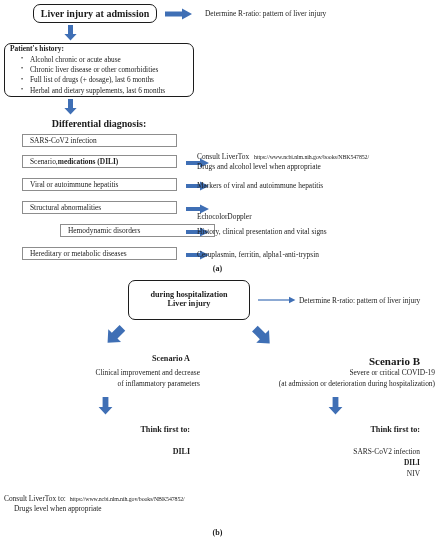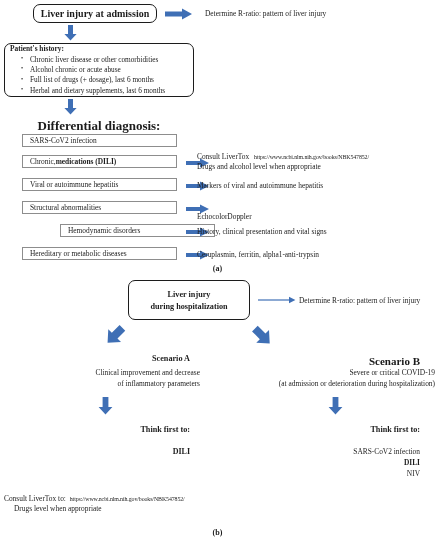--- a/index.html
+++ b/index.html
@@ -87,41 +87,41 @@
 
 <div class="abs arrow" style="left:64px; top:25px;">
   <svg width="13" height="16" viewBox="0 0 13 16">
     <path d="M4 0 H9 V9 H12.6 L6.5 15.6 L0.4 9 H4 Z" fill="#3f6fb5"></path>
   </svg>
 </div>
 
 <div class="abs round-box" style="left:4px; top:43px; width:190px; height:54px; padding:4px 5px; justify-content:center;">
   <div class="t t-bold">Patient's history:</div>
   <ul class="hist">
+    <li>Alcohol chronic or acute abuse</li>
     <li>Chronic liver disease or other comorbidities</li>
-    <li>Alcohol chronic or acute abuse</li>
     <li>Full list of drugs (+ dosage), last 6 months</li>
     <li>Herbal and dietary supplements, last 6 months</li>
   </ul>
 </div>
 
 <div class="abs arrow" style="left:64px; top:99px;">
   <svg width="13" height="16" viewBox="0 0 13 16">
     <path d="M4 0 H9 V9 H12.6 L6.5 15.6 L0.4 9 H4 Z" fill="#3f6fb5"></path>
   </svg>
 </div>
 
-<div class="abs t t-bold" style="left:4px; top:118px; width:190px; text-align:center; font-size:13px;">Differential diagnosis:</div>
+<div class="abs t t-bold" style="left:4px; top:118px; width:190px; text-align:center; font-size:10px;">Differential diagnosis:</div>
 
 <div class="abs rect-box" style="left:22px; top:134px; width:155px;">
   <span>SARS-CoV2 infection</span>
 </div>
 
 <div class="abs rect-box" style="left:22px; top:155px; width:155px;">
-  <span>Chronic, </span>
+  <span>Scenario, </span>
     <span class="t-bold">medications (DILI)</span>
 </div>
 <div class="abs arrow" style="left:186px; top:158px;">
   <svg width="24" height="10" viewBox="0 0 24 10">
     <path d="M0 3 H14 V0.4 L23 5 L14 9.6 V7 H0 Z" fill="#3f6fb5"></path>
   </svg>
 </div>
 <div class="abs" style="left:197px; top:152px; width:238px;">
   <div class="t" style="white-space:nowrap;">
     <span>Consult LiverTox</span>
@@ -166,22 +166,22 @@
 <div class="abs arrow" style="left:186px; top:250px;">
   <svg width="24" height="10" viewBox="0 0 24 10">
     <path d="M0 3 H14 V0.4 L23 5 L14 9.6 V7 H0 Z" fill="#3f6fb5"></path>
   </svg>
 </div>
 <div class="abs t" style="left:197px; top:250px; width:238px;">Ceruplasmin, ferritin, alpha1-anti-trypsin</div>
 
 <div class="abs caption" style="left:0; top:264px;">(a)</div>
 
 <div class="abs round-box" style="left:128px; top:280px; width:122px; height:40px;">
+  <div class="title-b" style="font-size:8.2px;">during hospitalization</div>
   <div class="title-b" style="font-size:8.2px; margin-bottom:3px;">Liver injury</div>
-  <div class="title-b" style="font-size:8.2px;">during hospitalization</div>
 </div>
 
 <div class="abs arrow" style="left:258px; top:295px;">
   <svg width="38" height="10" viewBox="0 0 38 10">
     <path d="M0 5 H31" stroke="#3f6fb5" stroke-width="1.2" fill="none"></path>
     <path d="M31 1.8 L37.4 5 L31 8.2 Z" fill="#3f6fb5"></path>
   </svg>
 </div>
 <div class="abs t" style="left:299px; top:296px; width:136px;">Determine R-ratio: pattern of liver injury</div>
 

